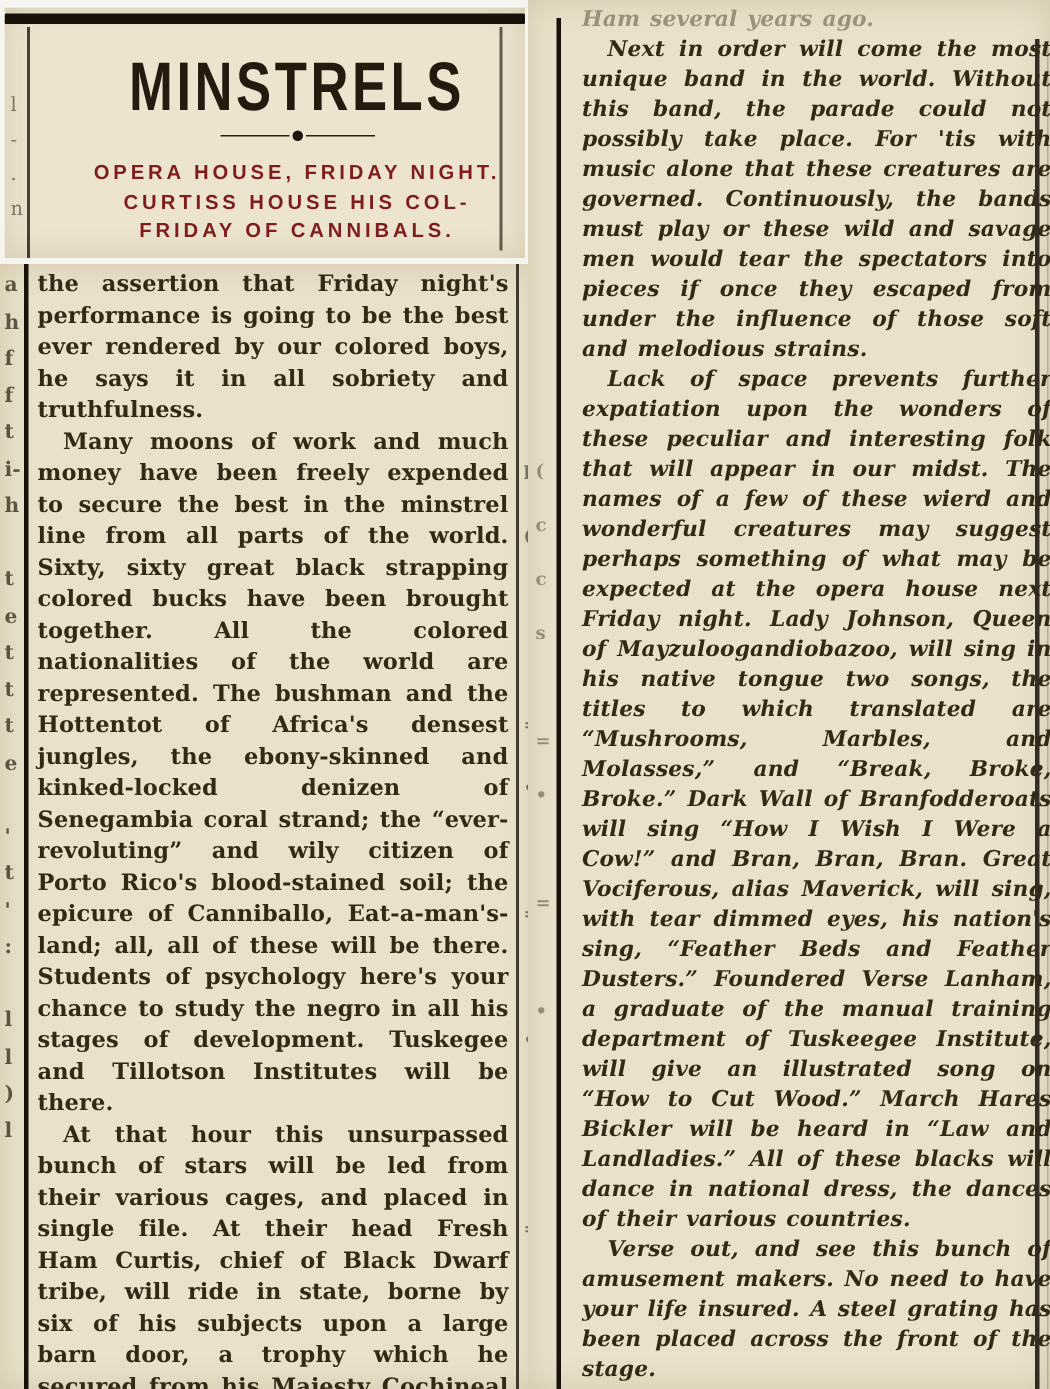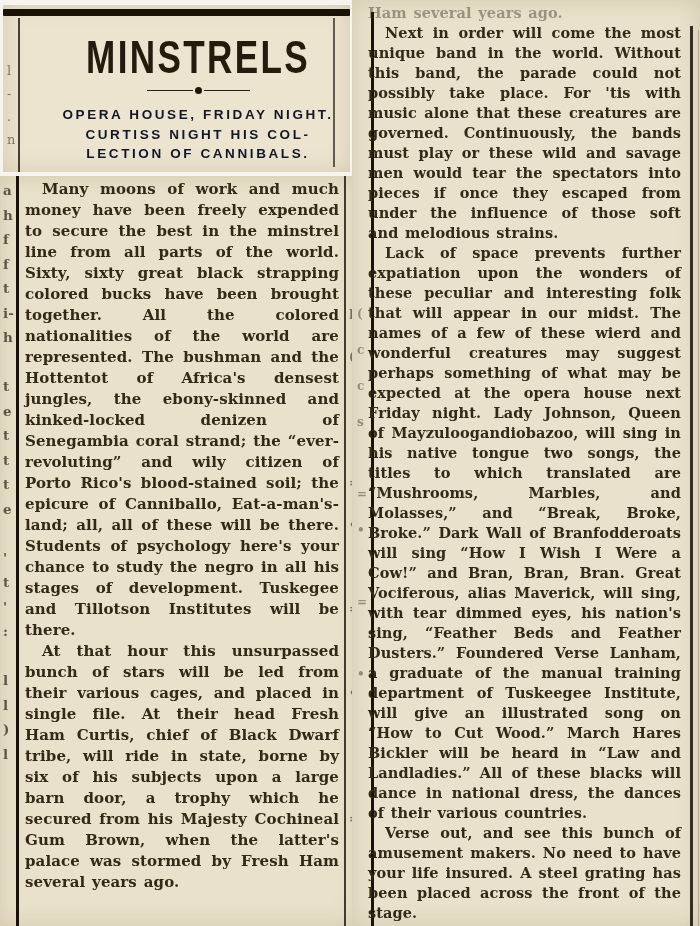--- a/index.html
+++ b/index.html
@@ -24,21 +24,21 @@
   .hl-inner { position:absolute; left:18px; top:11px; width:354px; }
   .hl-title { margin-top:16px; text-align:center;
               font-family:"Liberation Sans", sans-serif; font-weight:700;
               font-size:45px; letter-spacing:3px; color:#241a0e;
               transform:scale(.78,1.02); transform-origin:center; }
   .hl-divider { margin-top:3px; display:flex; align-items:center; justify-content:center; }
   .hl-divider .line { width:46px; height:1.5px; background:#2a1f12; }
   .hl-divider .dot  { width:7px; height:7px; border-radius:50%; background:#1e150b; margin:0 2px; }
   .hl-sub { margin-top:11px; text-align:center;
             font-family:"Liberation Sans", sans-serif; font-weight:700;
-            font-size:13.5px; letter-spacing:2.6px; line-height:19.5px; color:#0f172a; }
+            font-size:13.5px; letter-spacing:2.6px; line-height:19.5px; color:#7f1d1d; }
 
   
   .left-clip  { left:0;     top:176px; width:357px; height:750px; background:#e9e1ca; }
   .right-clip { left:352px; top:0;     width:348px; height:926px; background:#e9e1cb; }
 
   .lc-margin { position:absolute; left:3px; top:2px; width:13px;
                font-size:13.5px; font-weight:700; line-height:24.5px;
                white-space:pre-line; color:rgba(40,30,18,.72); }
   .lc-left-rule  { position:absolute; left:16px;  top:0; bottom:0; width:2.5px; background:#18120a; }
   .lc-right-rule { position:absolute; left:344px; top:0; bottom:0; width:2px;
@@ -47,21 +47,21 @@
               line-height:42px; white-space:pre-line; color:rgba(30,22,12,.55); }
   .lc-text { position:absolute; left:25px; top:3px; width:314px; }
 
   .rc-left-rule  { position:absolute; left:19px; top:12px; bottom:0; width:2.5px; background:#18120a; }
   .rc-right-rule { position:absolute; right:7px; top:26px; bottom:0; width:3px;
                    background:rgba(20,14,8,.85); }
   .rc-outer-edge { position:absolute; right:1px; top:30px; bottom:0; width:1.5px;
                    background:rgba(40,30,20,.22); }
   .rc-marks { position:absolute; left:5px; top:296px; font-size:12px; font-weight:700;
               line-height:36px; white-space:pre-line; color:rgba(30,22,12,.4); }
-  .rc-text { position:absolute; left:16px; top:8px; width:313px; }
+  .rc-text { position:absolute; left:36px; top:8px; width:313px;font-style:italic; }
 
   .body-text p { font-size:15px; font-weight:700; line-height:21px;
                  text-align:justify; color:#342817; text-indent:17px;
                  word-spacing:1.5px; letter-spacing:.1px; }
   .rc-text p { font-size:14.5px; line-height:20px; }
   p.noindent { text-indent:0; }
   .faded { opacity:.42; }
   .top-cut { margin-top:-5px; }
 </style>
 </head>
@@ -77,22 +77,22 @@
   <div class="hl-right-rule"></div>
   <div class="hl-inner">
     <h1 class="hl-title">MINSTRELS</h1>
     <div class="hl-divider">
       <span class="line"></span>
       <span class="dot"></span>
       <span class="line"></span>
     </div>
     <div class="hl-sub">
       <div>OPERA HOUSE, FRIDAY NIGHT.</div>
-      <div>CURTISS NIGHT HIS COL-</div>
-      <div>LECTION OF CANNIBALS.</div>
+      <div>CURTISS HOUSE HIS COL-</div>
+      <div>FRIDAY OF CANNIBALS.</div>
     </div>
   </div>
 </section>
 
 <section class="clip left-clip">
   <div class="lc-margin">a
 h
 f
 f
 t
@@ -124,20 +124,21 @@
 =
 •
 
 =
 
 •
 
 
 =</div>
   <div class="lc-text body-text">
+    <p class="noindent">the assertion that Friday night's performance is going to be the best ever rendered by our colored boys, he says it in all sobriety and truthfulness.</p>
     <p>Many moons of work and much money have been freely expended to secure the best in the minstrel line from all parts of the world. Sixty, sixty great black strapping colored bucks have been brought together. All the colored nationalities of the world are represented. The bushman and the Hottentot of Africa's densest jungles, the ebony-skinned and kinked-locked denizen of Senegambia coral strand; the “ever-revoluting” and wily citizen of Porto Rico's blood-stained soil; the epicure of Canniballo, Eat-a-man's-land; all, all of these will be there. Students of psychology here's your chance to study the negro in all his stages of development. Tuskegee and Tillotson Institutes will be there.</p>
     <p>At that hour this unsurpassed bunch of stars will be led from their various cages, and placed in single file. At their head Fresh Ham Curtis, chief of Black Dwarf tribe, will ride in state, borne by six of his subjects upon a large barn door, a trophy which he secured from his Majesty Cochineal Gum Brown, when the latter's palace was stormed by Fresh Ham several years ago.</p>
 
   </div>
 </section>
 
 <section class="clip right-clip">
   <div class="rc-left-rule"></div>
   <div class="rc-right-rule"></div>
   <div class="rc-outer-edge"></div>

